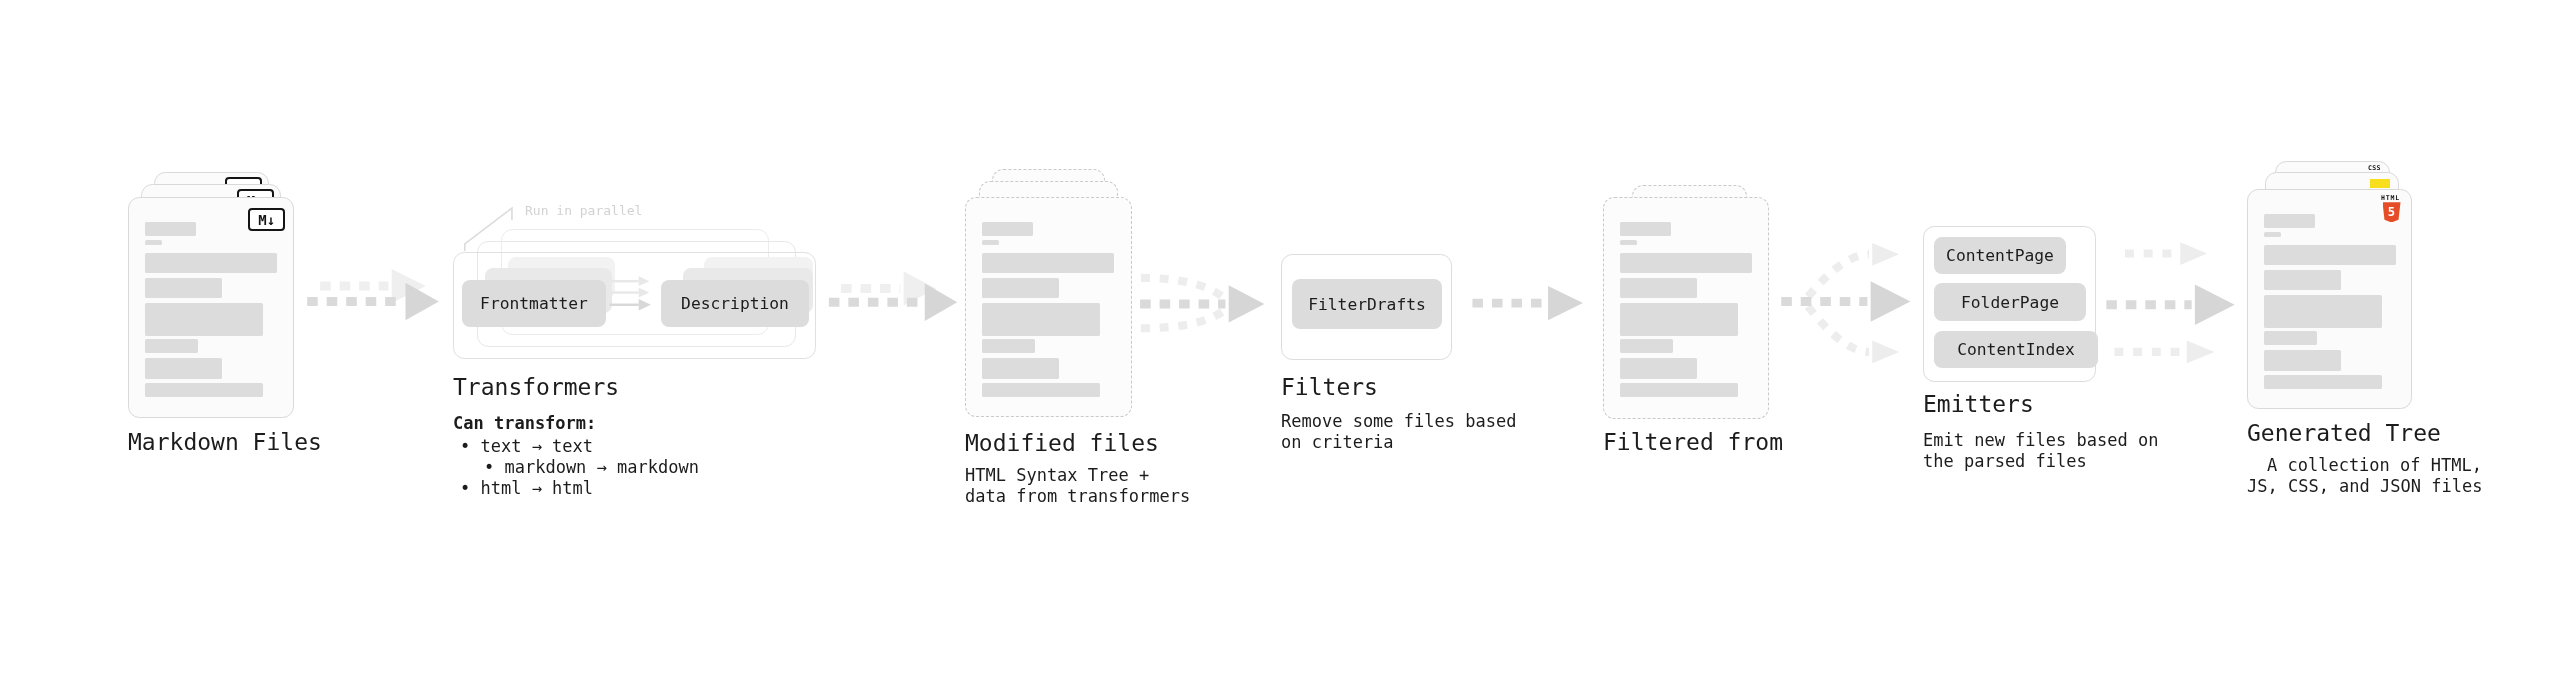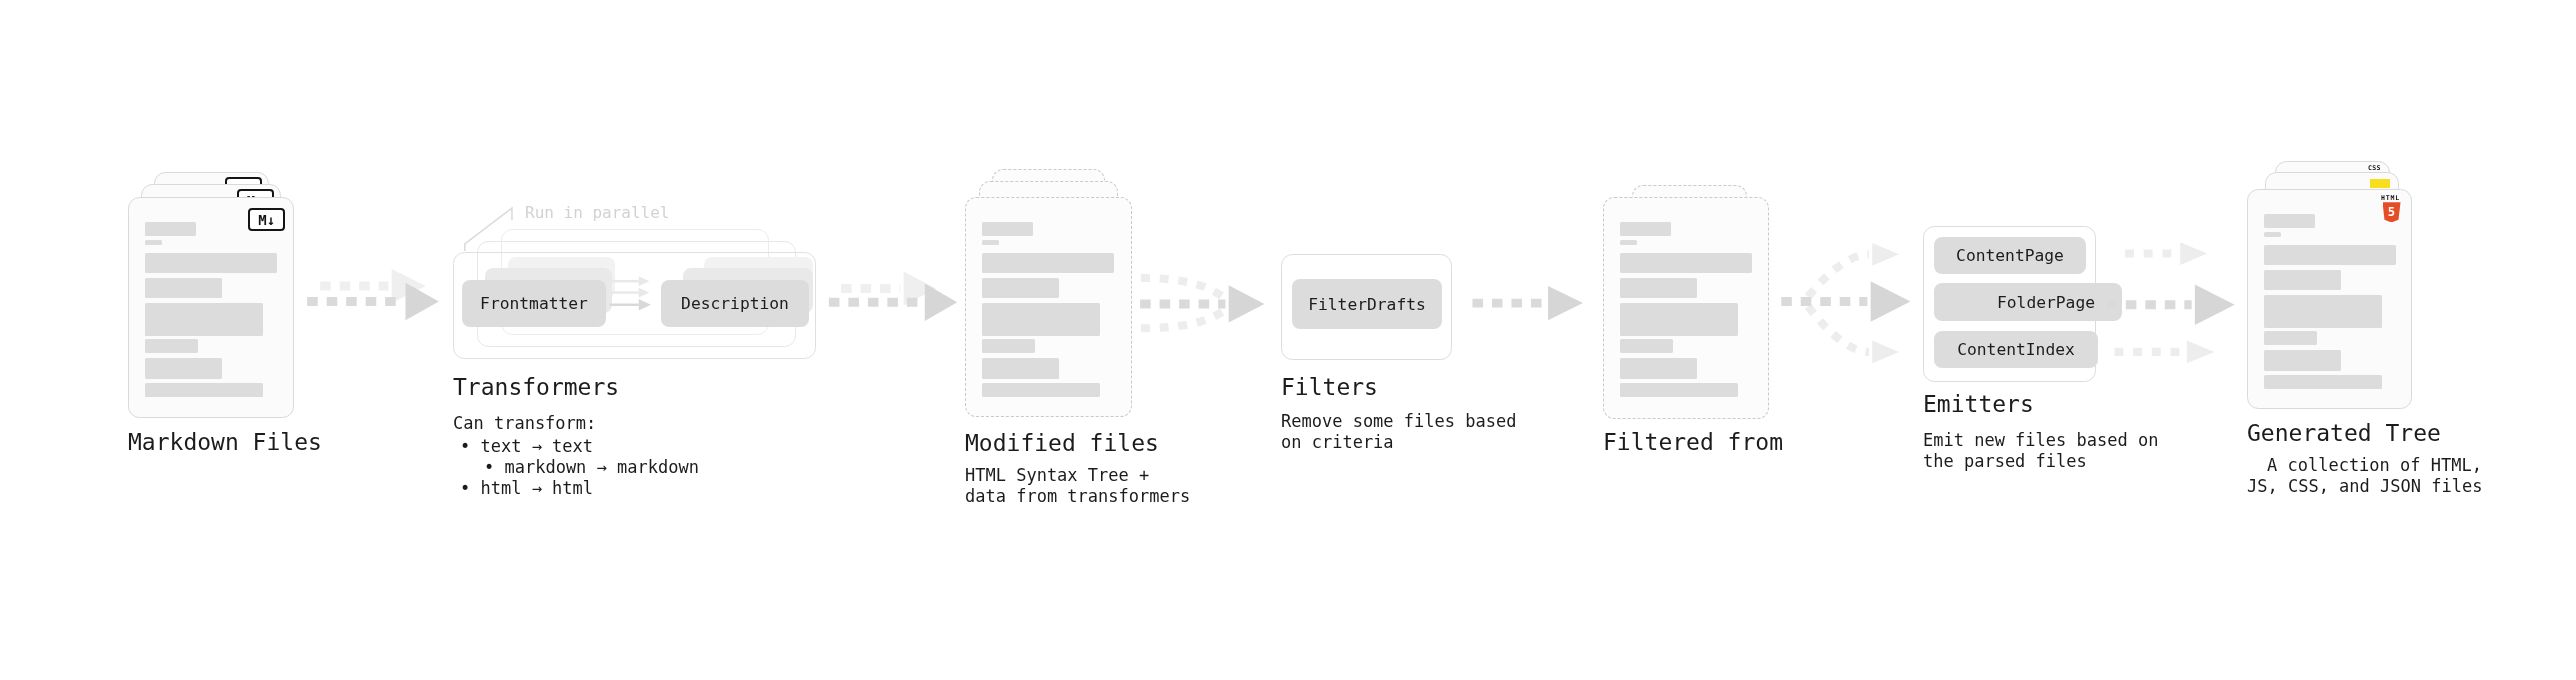--- a/index.html
+++ b/index.html
@@ -29,21 +29,21 @@
   
   .stage-title{position:absolute;font-size:23px;line-height:1;white-space:nowrap;color:#1c1c1c;}
   .stage-desc{position:absolute;font-size:17px;line-height:21px;white-space:pre;color:#1c1c1c;}
 
   
   .t-container{position:absolute;border:1.6px solid #e2e2e2;border-radius:11.4px;background:transparent;box-sizing:border-box;}
   .tpill{position:absolute;border-radius:8.1px;}
   .tpill.front{background:#dcdcdc;display:flex;align-items:center;justify-content:center;font-size:16.3px;color:#1c1c1c;}
   .tpill.g2{background:#e9e9e9;}
   .tpill.g3{background:#f2f2f2;}
-  .annotation{position:absolute;font-size:16px;color:#d2d2d2;white-space:nowrap;}
+  .annotation{position:absolute;font-size:13px;color:#d2d2d2;white-space:nowrap;}
 
   
   .node-box{position:absolute;background:#ffffff;border:1.6px solid #dcdcdc;border-radius:11.4px;box-sizing:border-box;}
   .node-pill{position:absolute;background:#dcdcdc;border-radius:8.1px;display:flex;align-items:center;justify-content:center;
              font-size:16.3px;color:#1c1c1c;}
 
   
   .css-badge{position:absolute;width:19.5px;text-align:right;}
   .css-badge .txt{font-size:6.5px;font-weight:bold;color:#111;line-height:6.5px;letter-spacing:0.4px;}
   .css-badge .ul{height:2.4px;background:#2b6fe3;margin-top:0.8px;border-radius:0.8px;}
@@ -94,21 +94,21 @@
     <div class="tpill g2" style="left:485px;top:268px;width:127px;height:45px;"></div>
     <div class="tpill front" style="left:462px;top:280px;width:144px;height:47px;">Frontmatter</div>
 
     <div class="tpill g3" style="left:704px;top:257px;width:109px;height:41px;"></div>
     <div class="tpill g2" style="left:683px;top:268px;width:130px;height:45px;"></div>
     <div class="tpill front" style="left:661px;top:280px;width:148px;height:47px;">Description</div>
 
     <div class="annotation" style="left:525px;top:203px;">Run in parallel</div>
 
     <div class="stage-title" style="left:453px;top:376px;">Transformers</div>
-    <div class="stage-desc" style="left:453px;top:413px;">Can transform:</div>
+    <div class="stage-desc" style="left:453px;top:413px;font-weight:bold;">Can transform:</div>
     <div class="stage-desc" style="left:460px;top:436px;">• text → text</div>
     <div class="stage-desc" style="left:460px;top:457px;margin-left:24px;">• markdown → markdown</div>
     <div class="stage-desc" style="left:460px;top:478px;">• html → html</div>
   </div>
 
   <div>
     <div class="file-card dashed" style="left:992px;top:169px;width:113px;height:228px;"></div>
     <div class="file-card dashed" style="left:979px;top:181px;width:139px;height:228px;"></div>
     <div class="file-card dashed" style="left:965px;top:197px;width:167px;height:220px;">
       <div class="bars">
@@ -147,22 +147,22 @@
         <div class="bar b6"></div>
         <div class="bar b7"></div>
         <div class="bar b8"></div>
       </div>
     </div>
     <div class="stage-title" style="left:1603px;top:431px;">Filtered from</div>
   </div>
 
   <div>
     <div class="node-box" style="left:1923px;top:226px;width:173px;height:156px;"></div>
-    <div class="node-pill" style="left:1934px;top:237px;width:152px;height:37px;">ContentPage</div>
-    <div class="node-pill" style="left:1934px;top:283px;width:152px;height:38px;padding-left:36px;">FolderPage</div>
+    <div class="node-pill" style="left:1934px;top:237px;width:132px;height:37px;">ContentPage</div>
+    <div class="node-pill" style="left:1934px;top:283px;width:152px;height:38px;">FolderPage</div>
     <div class="node-pill" style="left:1934px;top:331px;width:164px;height:37px;">ContentIndex</div>
     <div class="stage-title" style="left:1923px;top:393px;">Emitters</div>
     <div class="stage-desc" style="left:1923px;top:430px;">Emit new files based on</div>
     <div class="stage-desc" style="left:1923px;top:451px;">the parsed files</div>
   </div>
 
   <div>
     <div class="file-card" style="left:2275px;top:161px;width:115px;height:228px;">
       <div class="css-badge" style="top:3.3px;right:8.1px;">
         <div class="txt">CSS</div>

